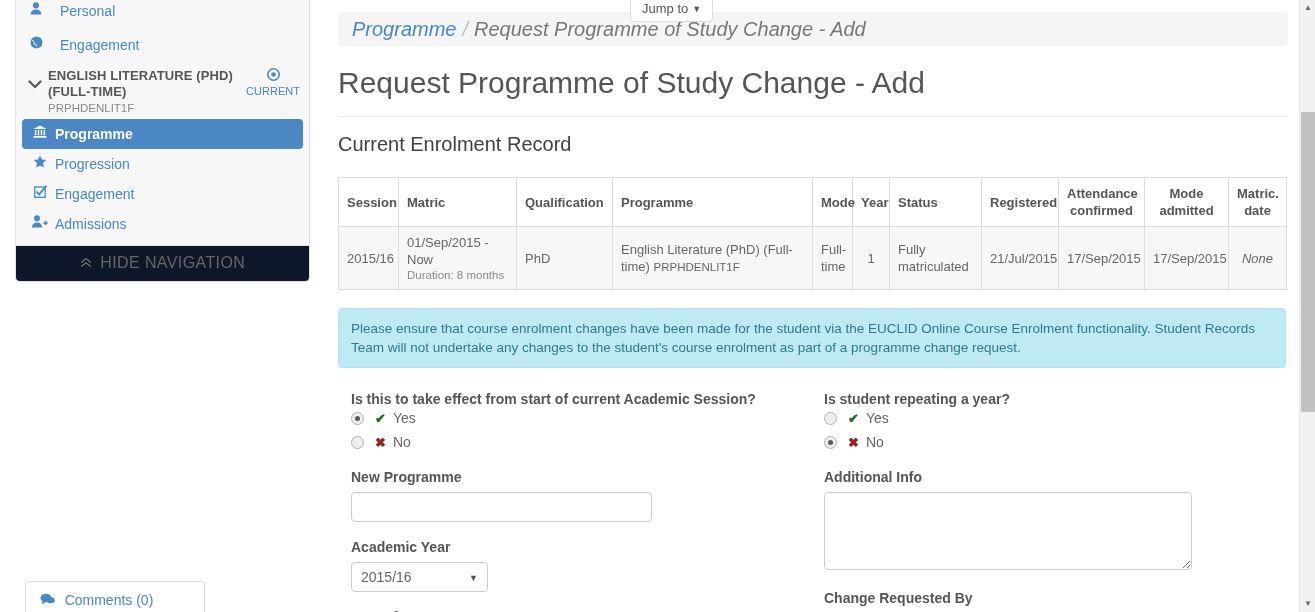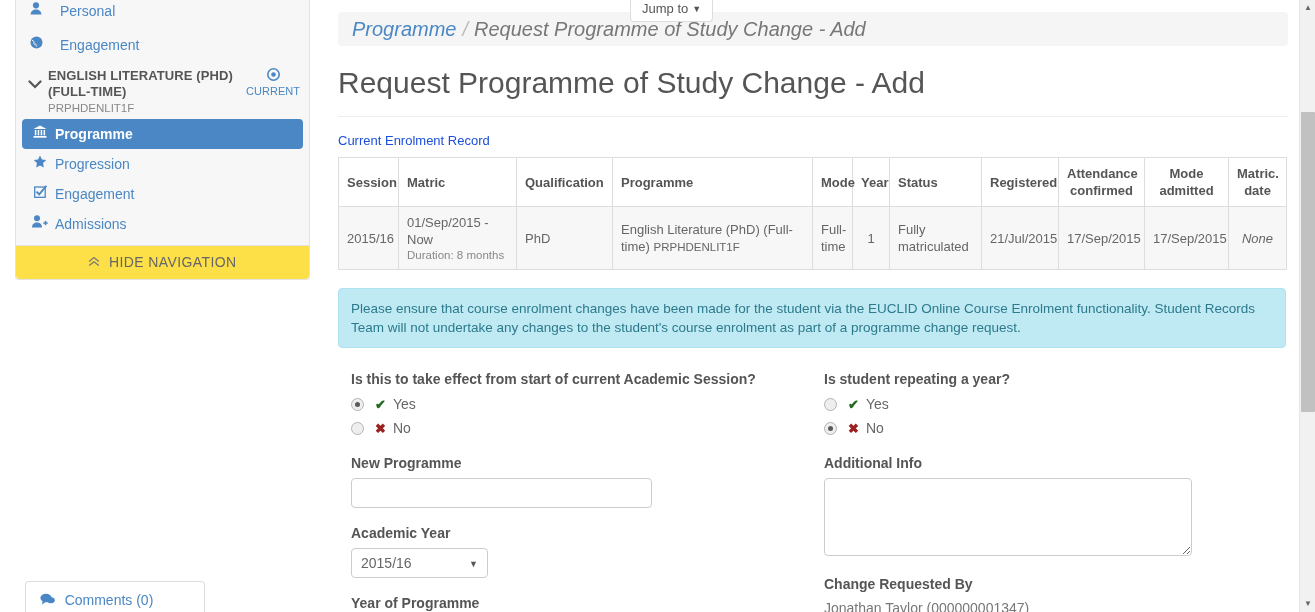--- a/index.html
+++ b/index.html
@@ -105,26 +105,26 @@
   }
   .sub-item.active {
     background: #4a87c4;
     color: #ffffff;
     font-weight: bold;
   }
   .sub-item.active .nav-ico { color: #ffffff; }
   .sub-item .nl { margin-left: 7px; }
 
   #hide-nav {
-    background: #fde047;
+    background: #0f172a;
     border-top: 1px solid #e3e3e3;
     text-align: center;
     padding: 8px 0 9px 0;
     color: #666666;
-    font-size: 14px;
+    font-size: 16px;
     letter-spacing: .4px;
     cursor: pointer;
     border-radius: 0 0 4px 4px;
   }
   #hide-nav .hn-ico { color: #777; margin-right: 5px; font-size: 11px; }
 
   
   #comments-btn {
     position: absolute;
     left: 25px; top: 581px;
@@ -181,23 +181,23 @@
     font-size: 30px;
     font-weight: normal;
     color: #555555;
     margin: 18px 0 0 0;
     padding-bottom: 14px;
     border-bottom: 1px solid #eeeeee;
     line-height: 38px;
   }
 
   #section-title {
-    font-size: 13px;
-    color: #1d4ed8;
-    margin: 16px 0 9px 0;
+    font-size: 20px;
+    color: #404040;
+    margin: 16px 0 21px 0;
     font-weight: normal;
   }
 
   
   table.enrol {
     border-collapse: collapse;
     width: 948px;
     font-size: 13px;
     table-layout: fixed;
   }
@@ -242,21 +242,21 @@
     width: 948px;
   }
   .col-left { position: absolute; left: 13px; top: 0; width: 420px; }
   .col-right { position: absolute; left: 486px; top: 0; width: 400px; }
 
   .f-label {
     font-weight: bold;
     color: #555555;
     font-size: 14px;
     line-height: 18px;
-    margin-bottom: 6px;
+    margin-bottom: 0;
   }
   .f-label.tight { margin-bottom: 6px; }
   .f-label.mt { margin-top: 16px; }
 
   .radio-row {
     display: flex;
     align-items: center;
     margin-bottom: 4px;
     height: 20px;
     cursor: pointer;

